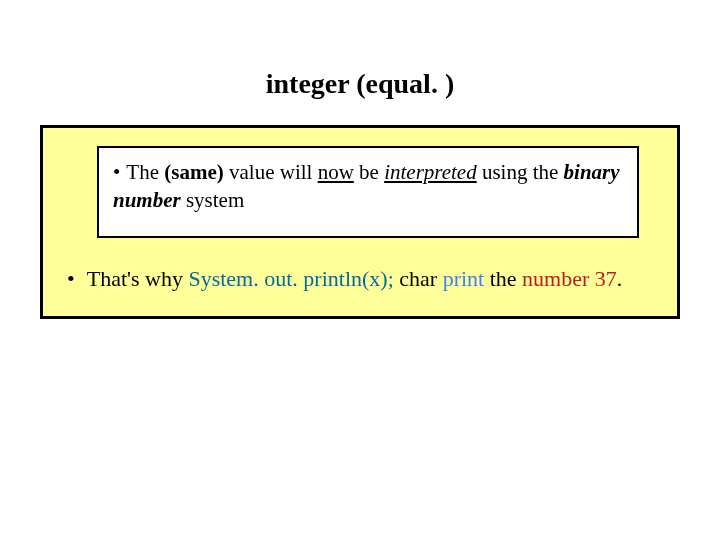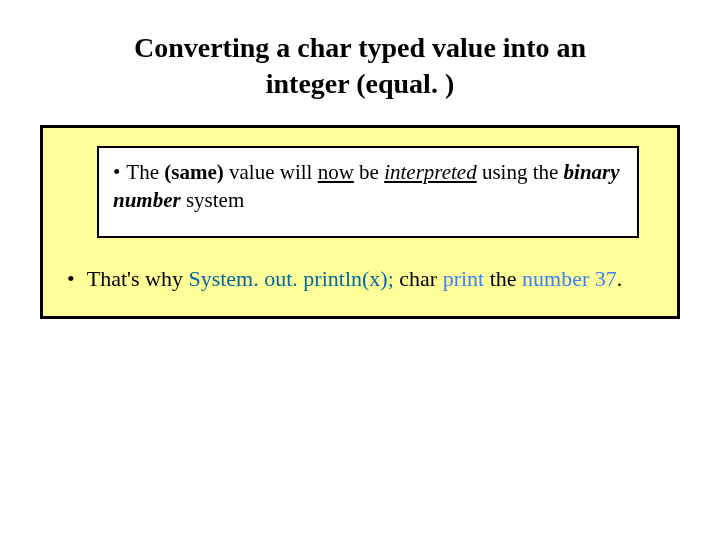--- a/index.html
+++ b/index.html
@@ -53,29 +53,29 @@
   .thirtyseven { font-weight: bold; }
   .bullet2 {
     font-size: 22px;
     margin-top: 26px;
     margin-left: 6px;
     line-height: 1.35;
   }
   .bullet2 .dot { margin-right: 12px; }
   .red { color: #3b82f6; }
   .println { color: #0369a1; }
-  .number37 { color: #3b82f6; text-align: right; }
+  .number37 { color: #b91c1c; text-align: right; }
 </style>
 </head>
 <body>
 
 <div class="slide">
 
   <div class="title">
-    <span>Converting a char typed value into an</span><br>
+    <br>
     <span class="line2-italic">integer</span><span> (equal. )</span>
   </div>
 
   <div class="outer-box">
 
 
     <div class="inner-box">
       <div class="inner-bullet">
         <span class="dot">•</span><span>The </span><span class="same">(same)</span><span> value will </span><span class="now">now</span><span> be </span><span class="interpreted">interpreted</span><span> using the </span><span class="binary-number">binary number</span><span> system</span>
       </div>

